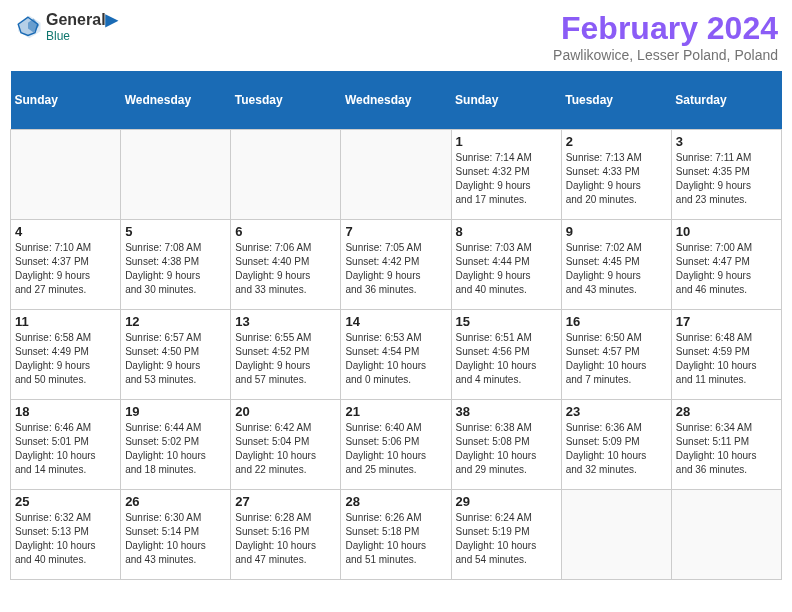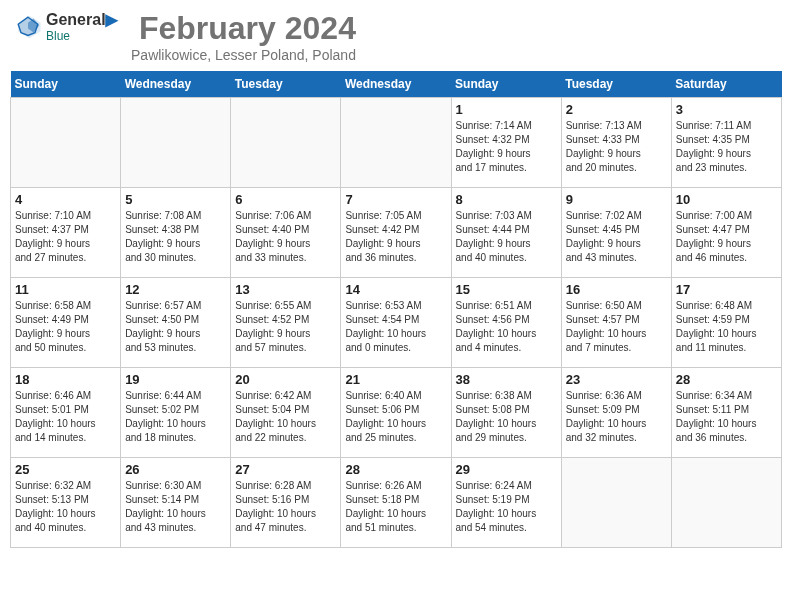--- a/index.html
+++ b/index.html
@@ -5,56 +5,56 @@
     * { box-sizing: border-box; margin: 0; padding: 0; }
     body {
       font-family: Arial, sans-serif;
       background: #fff;
       width: 792px;
       min-height: 612px;
       padding: 10px;
     }
     .header {
       display: flex;
-      justify-content: flex-start;
+      justify-content: space-between;
       align-items: flex-start;
       margin-bottom: 8px;
       padding: 0 4px;
     }
     .logo {
       display: flex;
       align-items: center;
       gap: 4px;
     }
     .logo-icon {
       width: 28px;
       height: 28px;
     }
     .title-block {
       text-align: right;
     }
     .main-title {
       font-size: 32px;
       font-weight: bold;
-      color: #737373;
+      color: #8b5cf6;
       margin-left: 21px;
     }
     .subtitle {
       font-size: 14px;
       color: #737373;
     }
     table {
       width: 100%;
       border-collapse: collapse;
       font-size: 11px;
     }
     th {
       background-color: #1a6bb5;
       color: #fff;
-      padding: 6px 4px;
+      padding: 22px 4px;
       text-align: left;
       font-size: 12px;
       font-weight: bold;
     }
     td {
       border: 1px solid #ccc;
       vertical-align: top;
       padding: 4px;
       min-height: 80px;
       width: calc(100% / 7);

